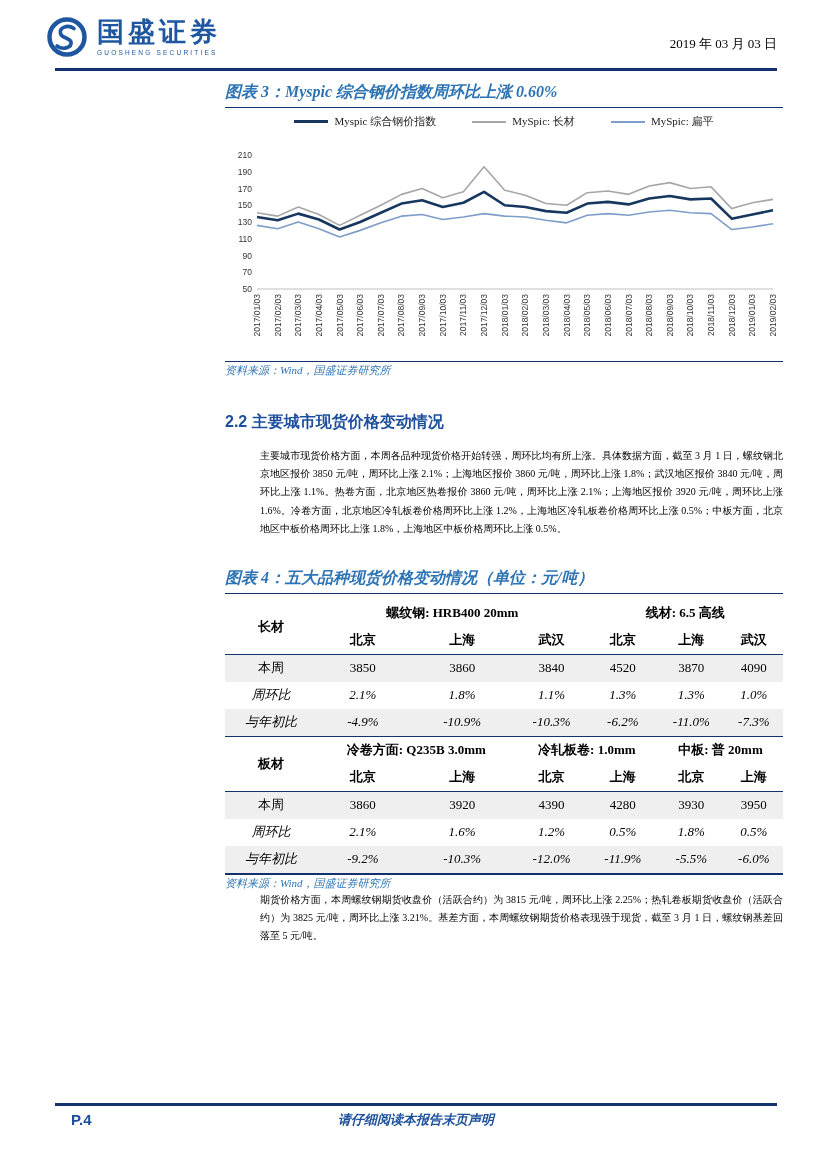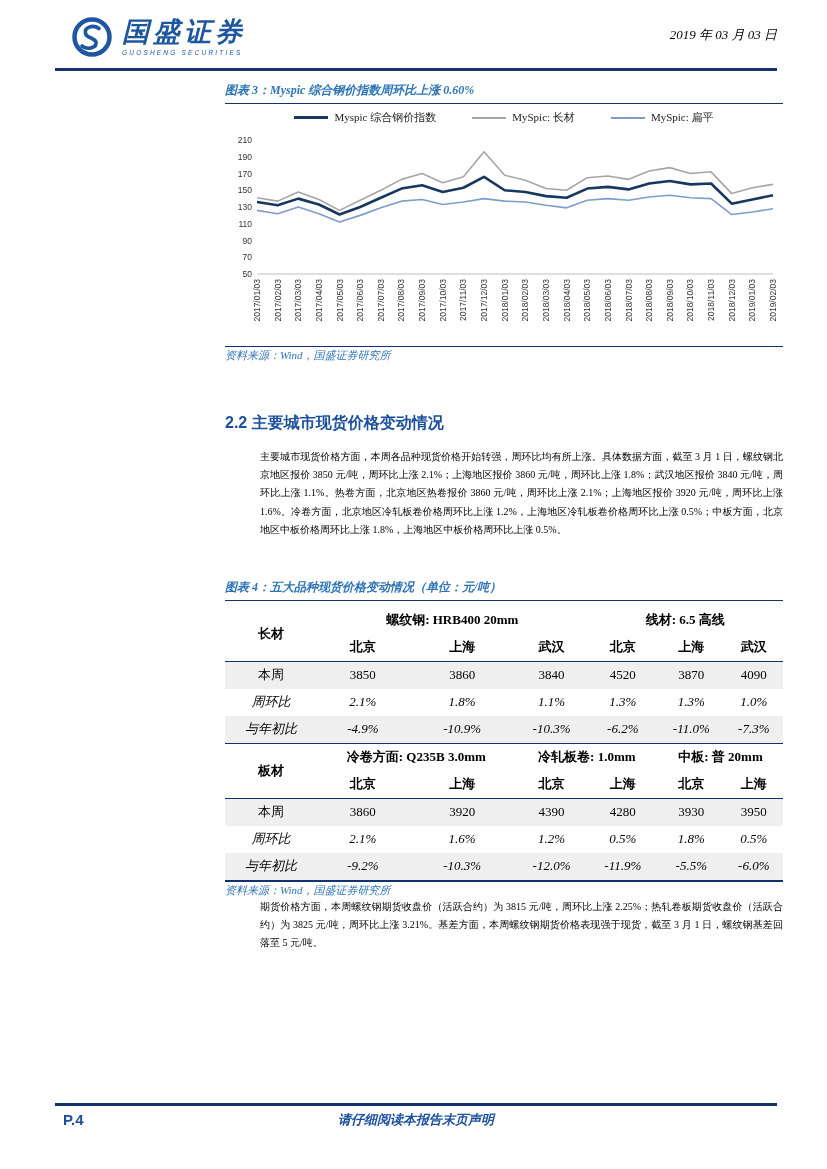--- a/index.html
+++ b/index.html
@@ -1,62 +1,62 @@
 <!DOCTYPE html>
 <html><head>
 <meta charset="utf-8">
 <style>
   * { margin:0; padding:0; box-sizing:border-box; }
   html,body { background:#ffffff; }
   body { font-family:"Liberation Serif", serif; color:#000; }
   .page { position:relative; width:827px; height:1169px; margin:0 auto; background:#fff; overflow:hidden; }
 
   
-  .header { position:absolute; top:16px; left:71px; right:50px; display:flex; justify-content:space-between; align-items:center;font-style:italic; }
+  .header { position:absolute; top:16px; left:46px; right:50px; display:flex; justify-content:space-between; align-items:flex-end; }
   .logo { display:flex; align-items:center; gap:9px; }
   .brand-block { display:flex; flex-direction:column; }
   .brand-name { font-family:"Liberation Sans", sans-serif; font-size:27px; font-weight:bold; color:#1e56a0; letter-spacing:4px; line-height:1; }
   .brand-sub { font-family:"Liberation Sans", sans-serif; font-size:6.5px; color:#1e56a0; letter-spacing:2.2px; margin-top:3px; }
   .date { font-size:13px; color:#000; padding-bottom:5px; }
   .top-rule { position:absolute; top:68px; left:55px; right:50px; height:3px; background:#12316e; }
 
   
   .content { position:absolute; top:82px; left:225px; width:558px; }
 
-  .fig-title { font-size:12px; font-weight:bold; font-style:italic; color:#2e74b5; padding-bottom:4px; border-bottom:1.5px solid #12316e; }
+  .fig-title { font-size:16px; font-weight:bold; font-style:italic; color:#2e74b5; padding-bottom:4px; border-bottom:1.5px solid #12316e; }
   .source { font-size:11px; font-style:italic; color:#2e74b5; padding-top:1px; }
   .source.ruled { border-top:1.5px solid #12316e; }
 
   
   .chart-wrap { margin-top:4px; }
-  .legend { display:flex; justify-content:center; align-items:center; gap:36px; font-size:11px; color:#222; margin:6px 0 7px; }
+  .legend { display:flex; justify-content:center; align-items:center; gap:36px; font-size:11px; color:#222; margin:6px 0 18px; }
   .legend-item { display:flex; align-items:center; }
   .legend-swatch { display:inline-block; width:34px; margin-right:6px; }
   #chart-svg { display:block; margin:0 auto; }
   #chart-svg text.tick { font-family:"Liberation Sans", sans-serif; font-size:8.5px; fill:#333; }
 
   
-  .section-heading { margin:50px 0 14px; font-size:16px; font-weight:bold; color:#1c4f9c; font-family:"Liberation Sans", sans-serif; }
+  .section-heading { margin:34px 0 14px; font-size:16px; font-weight:bold; color:#1c4f9c; font-family:"Liberation Sans", sans-serif; }
   .body-text { font-size:10px; line-height:1.82; text-align:justify;margin-left:35px; }
 
   
-  .fig4-block { margin-top:40px; }
+  .fig4-block { margin-top:30px; }
   table.spot { width:100%; border-collapse:collapse; border-bottom:2px solid #12316e; font-size:13px; margin-top:6px; }
   table.spot th, table.spot td { padding:4.5px 4px; text-align:center; font-weight:normal; }
   table.spot th { font-weight:bold; }
   table.spot .col-lbl { width:92px; }
   tr.city-row th, th.grp-lbl { border-bottom:1.2px solid #12316e; }
   tbody.flat tr.grp-row th { border-top:1.5px solid #12316e; }
   tr.shaded td { background:#efefef; }
   tr.pct td { font-style:italic; }
 
   
   .footer-rule { position:absolute; left:55px; right:50px; top:1103px; height:3px; background:#12316e; }
   .footer-text { position:absolute; top:1111px; left:55px; right:50px; }
-  .page-num { position:absolute; left:8px; top:0; font-size:15px; font-weight:bold; color:#1c4f9c; font-family:"Liberation Sans", sans-serif; }
+  .page-num { position:absolute; left:16px; top:0; font-size:15px; font-weight:bold; color:#1c4f9c; font-family:"Liberation Sans", sans-serif; }
   .disclaimer { display:block; text-align:center; font-size:13px; font-weight:bold; font-style:italic; color:#1c4f9c; }
 </style>
 </head>
 <body>
 
 <div class="page">
 
   <div class="header">
     <div class="logo">
       <svg width="42" height="42" viewBox="0 0 42 42">

